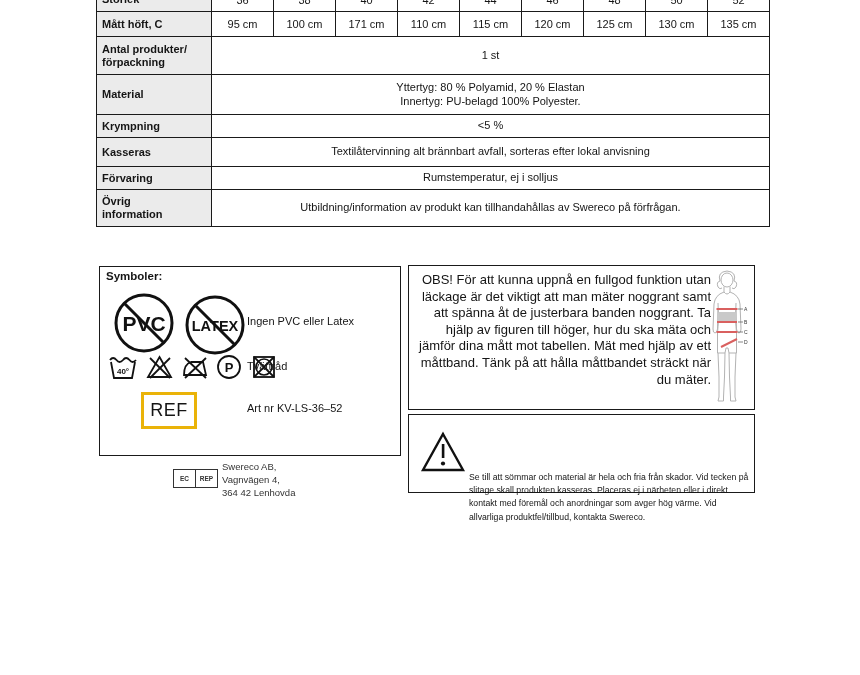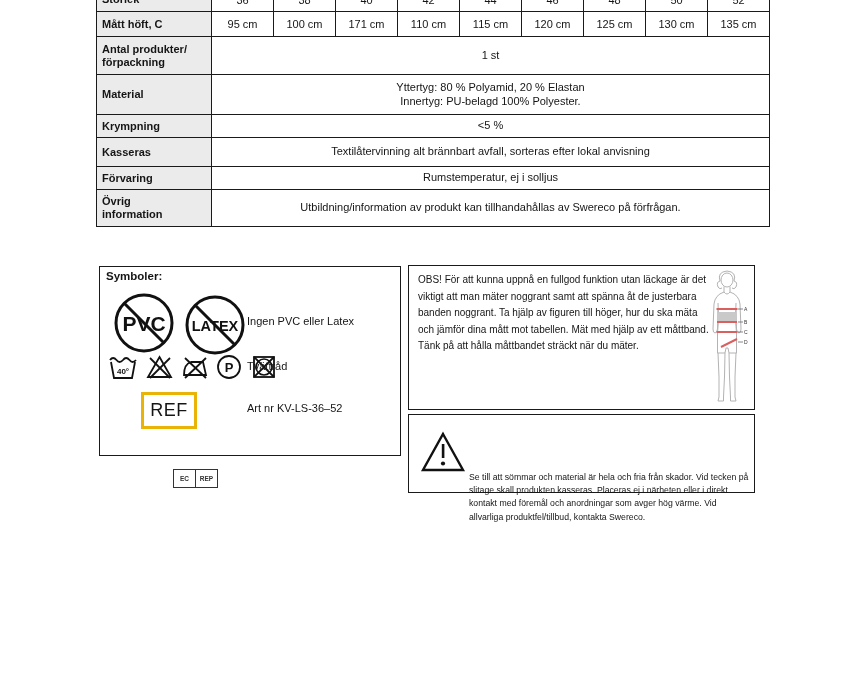--- a/index.html
+++ b/index.html
@@ -35,21 +35,21 @@
   .sym-label{ position:absolute; left:147px; font-size:11px; }
   .icon-abs{ position:absolute; }
   .ref-frame{
     position:absolute; left:41px; top:125px; width:50px; height:31px;
     border:3px solid #eab308; display:flex; align-items:center; justify-content:center;
     font-size:18px; font-weight:normal; letter-spacing:0.5px;
   }
   .obs-box{ left:408px; top:265px; width:347px; height:145px; }
   .obs-text{
     position:absolute; left:9px; top:6px; width:293px;
-    font-size:10px; line-height:16.6px;
+    font-size:13px; line-height:16.6px;text-align:right;
   }
   .figure-wrap{ position:absolute; right:3px; top:3px; width:46px; height:138px; }
   .warning-box{ left:408px; top:414px; width:347px; height:79px; }
   .warn-tri{ position:absolute; left:11px; top:16px; }
   .warn-text{
     position:absolute; left:60px; top:8px; width:280px;
     font-size:8.7px; line-height:13.2px;margin-top:48px;
   }
   
   .ecrep{
@@ -251,14 +251,17 @@
       <rect x="21.8" y="13" width="2.6" height="14" fill="#111"></rect>
       <circle cx="23" cy="32.5" r="2.1" fill="#111"></circle>
     </svg>
     <div class="warn-text">Se till att sömmar och material är hela och fria från skador. Vid tecken på slitage skall produkten kasseras.  Placeras ej i närheten eller i direkt kontakt med föremål och anordningar som avger hög värme. Vid allvarliga produktfel/tillbud, kontakta Swereco.</div>
   </div>
 
   <div class="ecrep">
     <div class="cell">EC</div>
     <div class="cell">REP</div>
   </div>
+  <div class="address">Swereco AB,
+Vagnvägen 4,
+364 42 Lenhovda</div>
 
 </div>
 
 </body></html>

